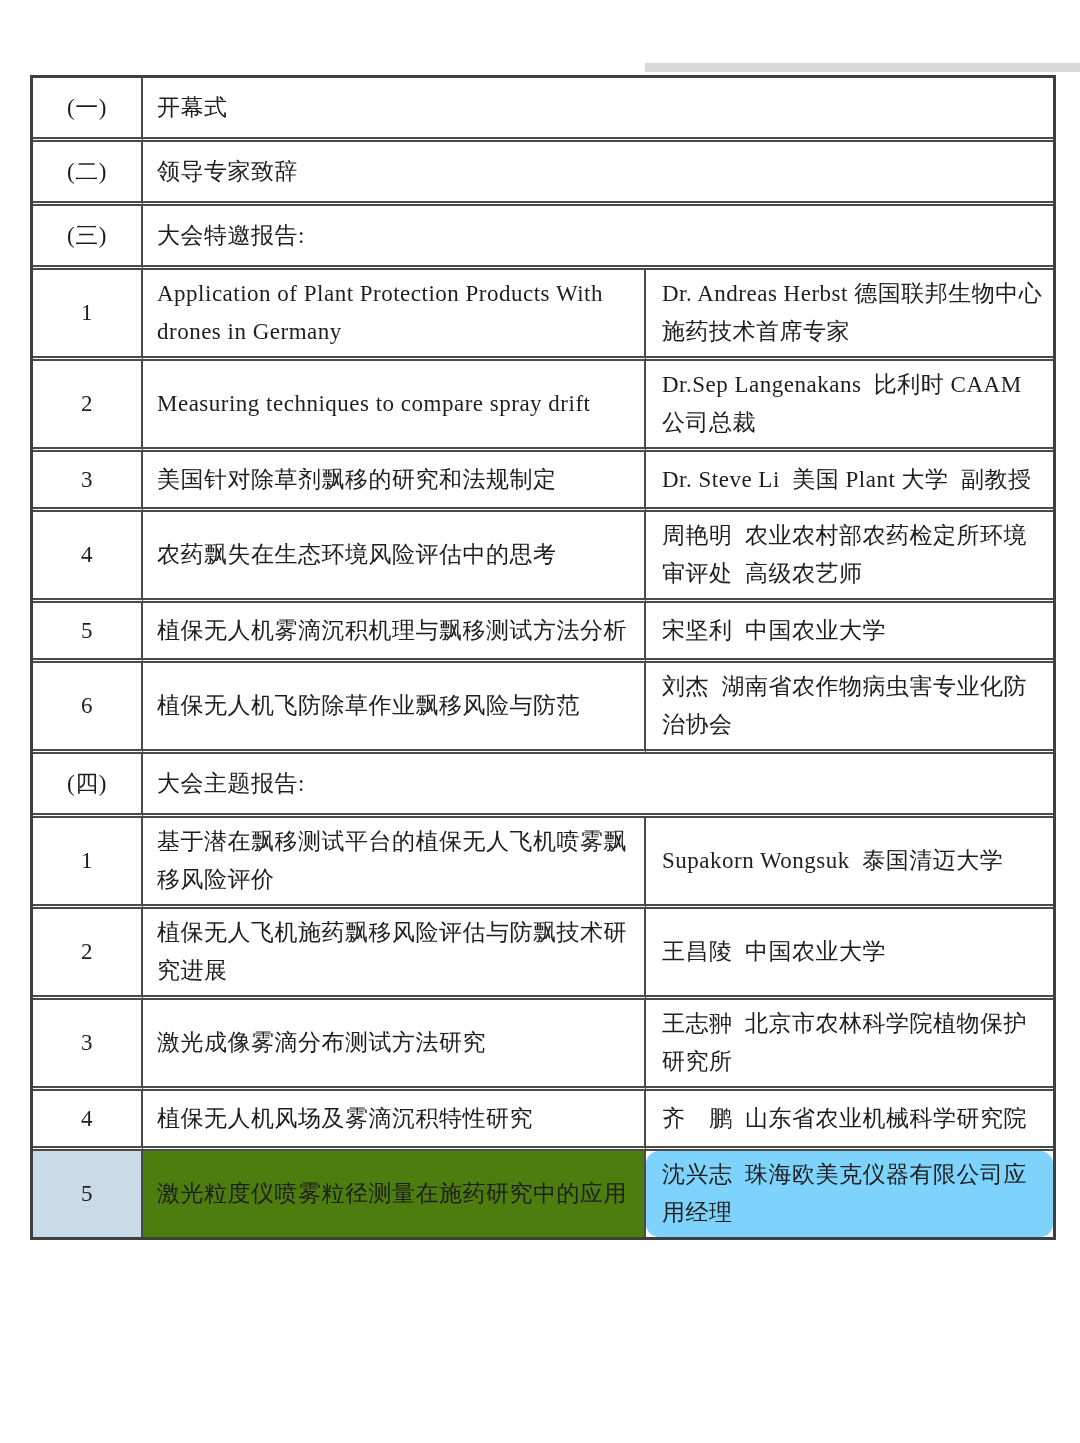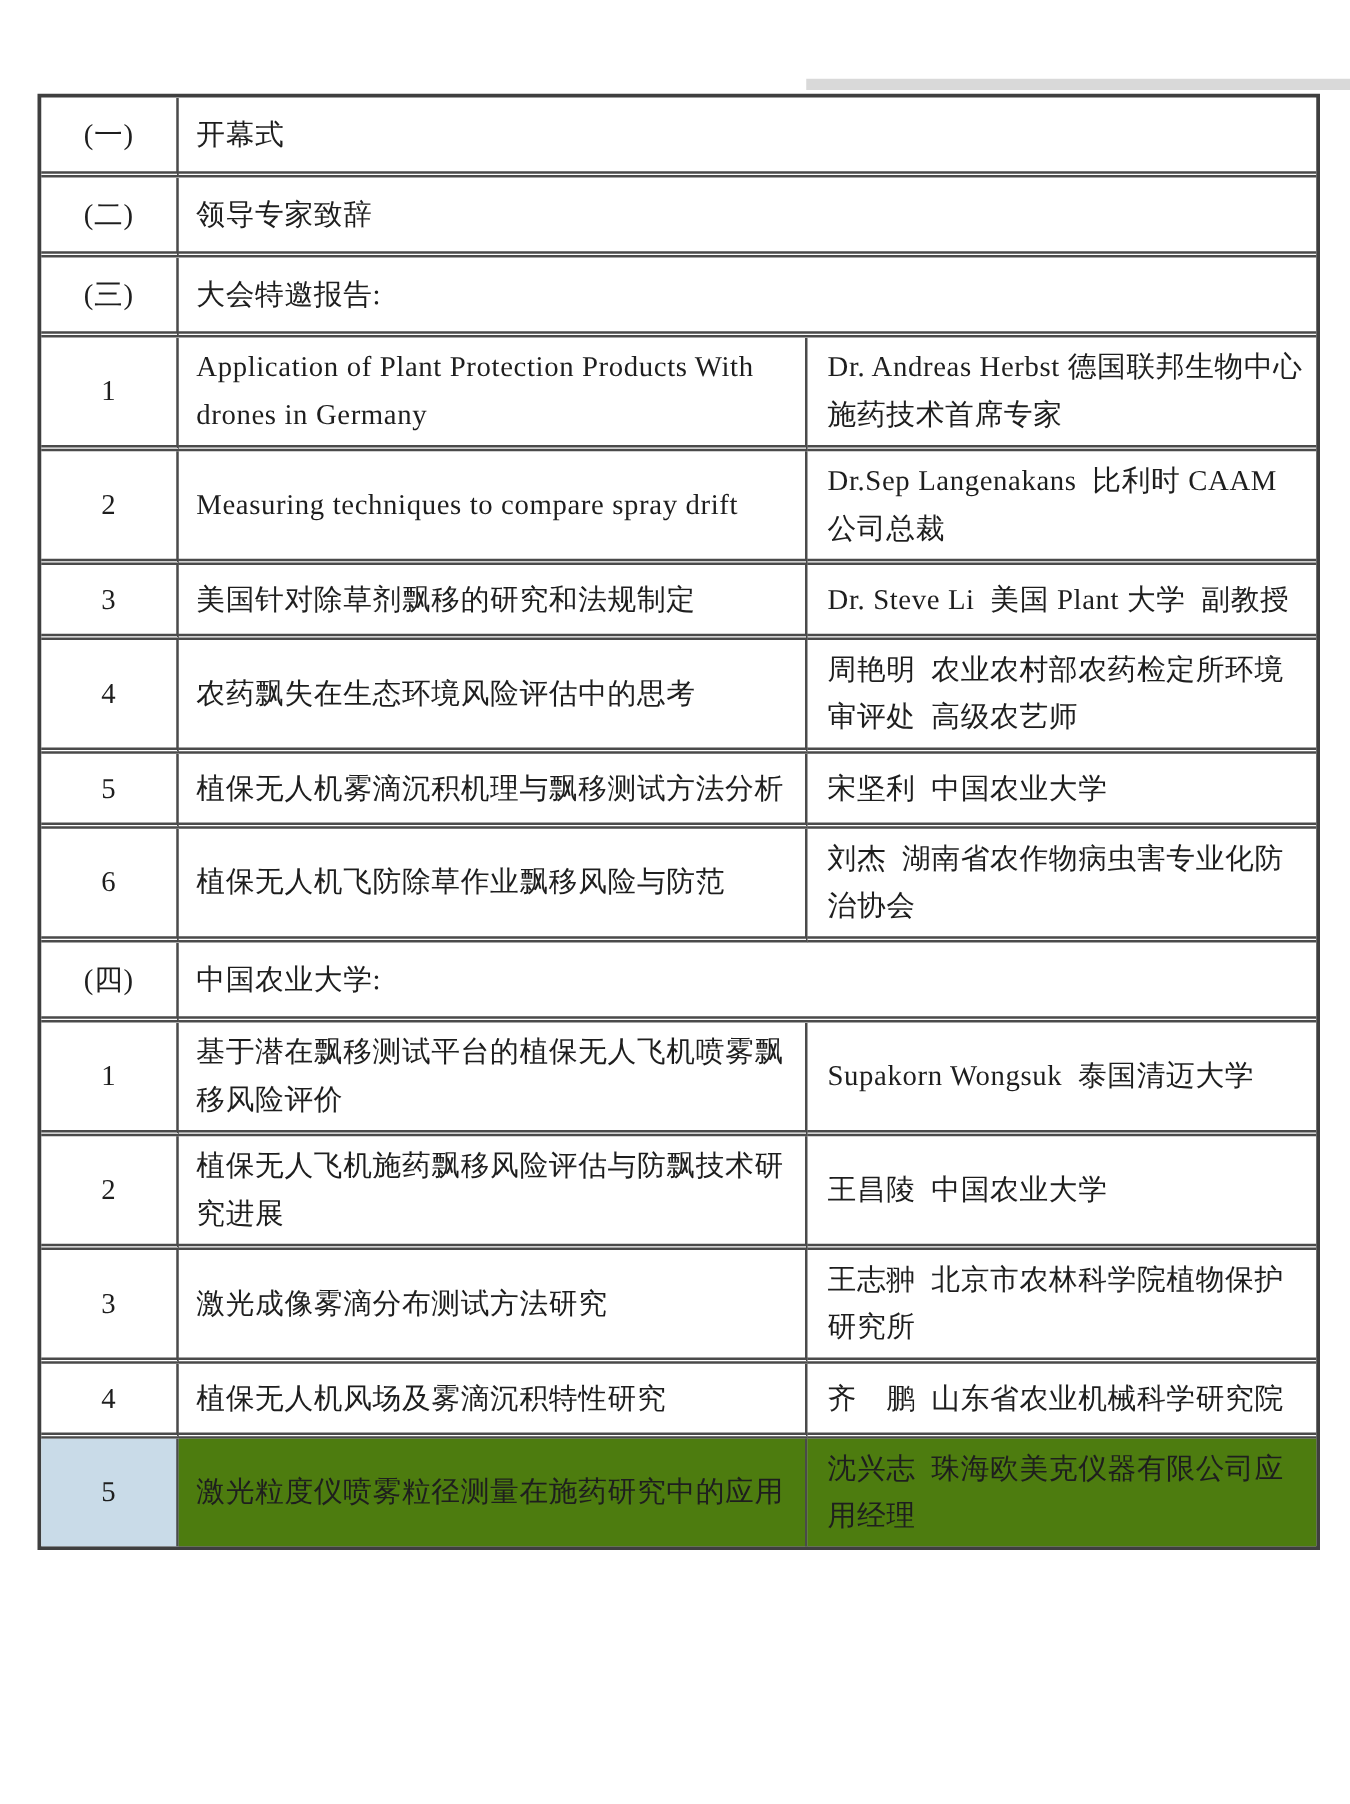--- a/index.html
+++ b/index.html
@@ -121,21 +121,21 @@
         <td class="title">植保无人机雾滴沉积机理与飘移测试方法分析</td>
         <td class="guest">宋坚利  中国农业大学</td>
       </tr>
       <tr class="item">
         <td class="num">6</td>
         <td class="title">植保无人机飞防除草作业飘移风险与防范</td>
         <td class="guest">刘杰  湖南省农作物病虫害专业化防治协会</td>
       </tr>
       <tr class="section">
         <td class="num">(四)</td>
-        <td class="title" colspan="2">中国农业大学:</td>
+        <td class="title" colspan="2">大会主题报告:</td>
       </tr>
       <tr class="item">
         <td class="num">1</td>
         <td class="title">基于潜在飘移测试平台的植保无人飞机喷雾飘移风险评价</td>
         <td class="guest">Supakorn Wongsuk  泰国清迈大学</td>
       </tr>
       <tr class="item">
         <td class="num">2</td>
         <td class="title">植保无人飞机施药飘移风险评估与防飘技术研究进展</td>
         <td class="guest">王昌陵  中国农业大学</td>
@@ -146,16 +146,16 @@
         <td class="guest">王志翀  北京市农林科学院植物保护研究所</td>
       </tr>
       <tr class="item">
         <td class="num">4</td>
         <td class="title">植保无人机风场及雾滴沉积特性研究</td>
         <td class="guest">齐　鹏  山东省农业机械科学研究院</td>
       </tr>
       <tr class="item">
         <td class="num" style="background: rgb(201, 219, 232);">5</td>
         <td class="title" style="background: #4d7c0f;">激光粒度仪喷雾粒径测量在施药研究中的应用</td>
-        <td class="guest" style="background: #4d7c0f;">沈兴志  珠海欧美克仪器有限公司应用经理</td>
+        <td class="guest" style="background: #7dd3fc; border-radius: 13px;">沈兴志  珠海欧美克仪器有限公司应用经理</td>
       </tr>
     </tbody>
 </table>
 
 </body></html>

